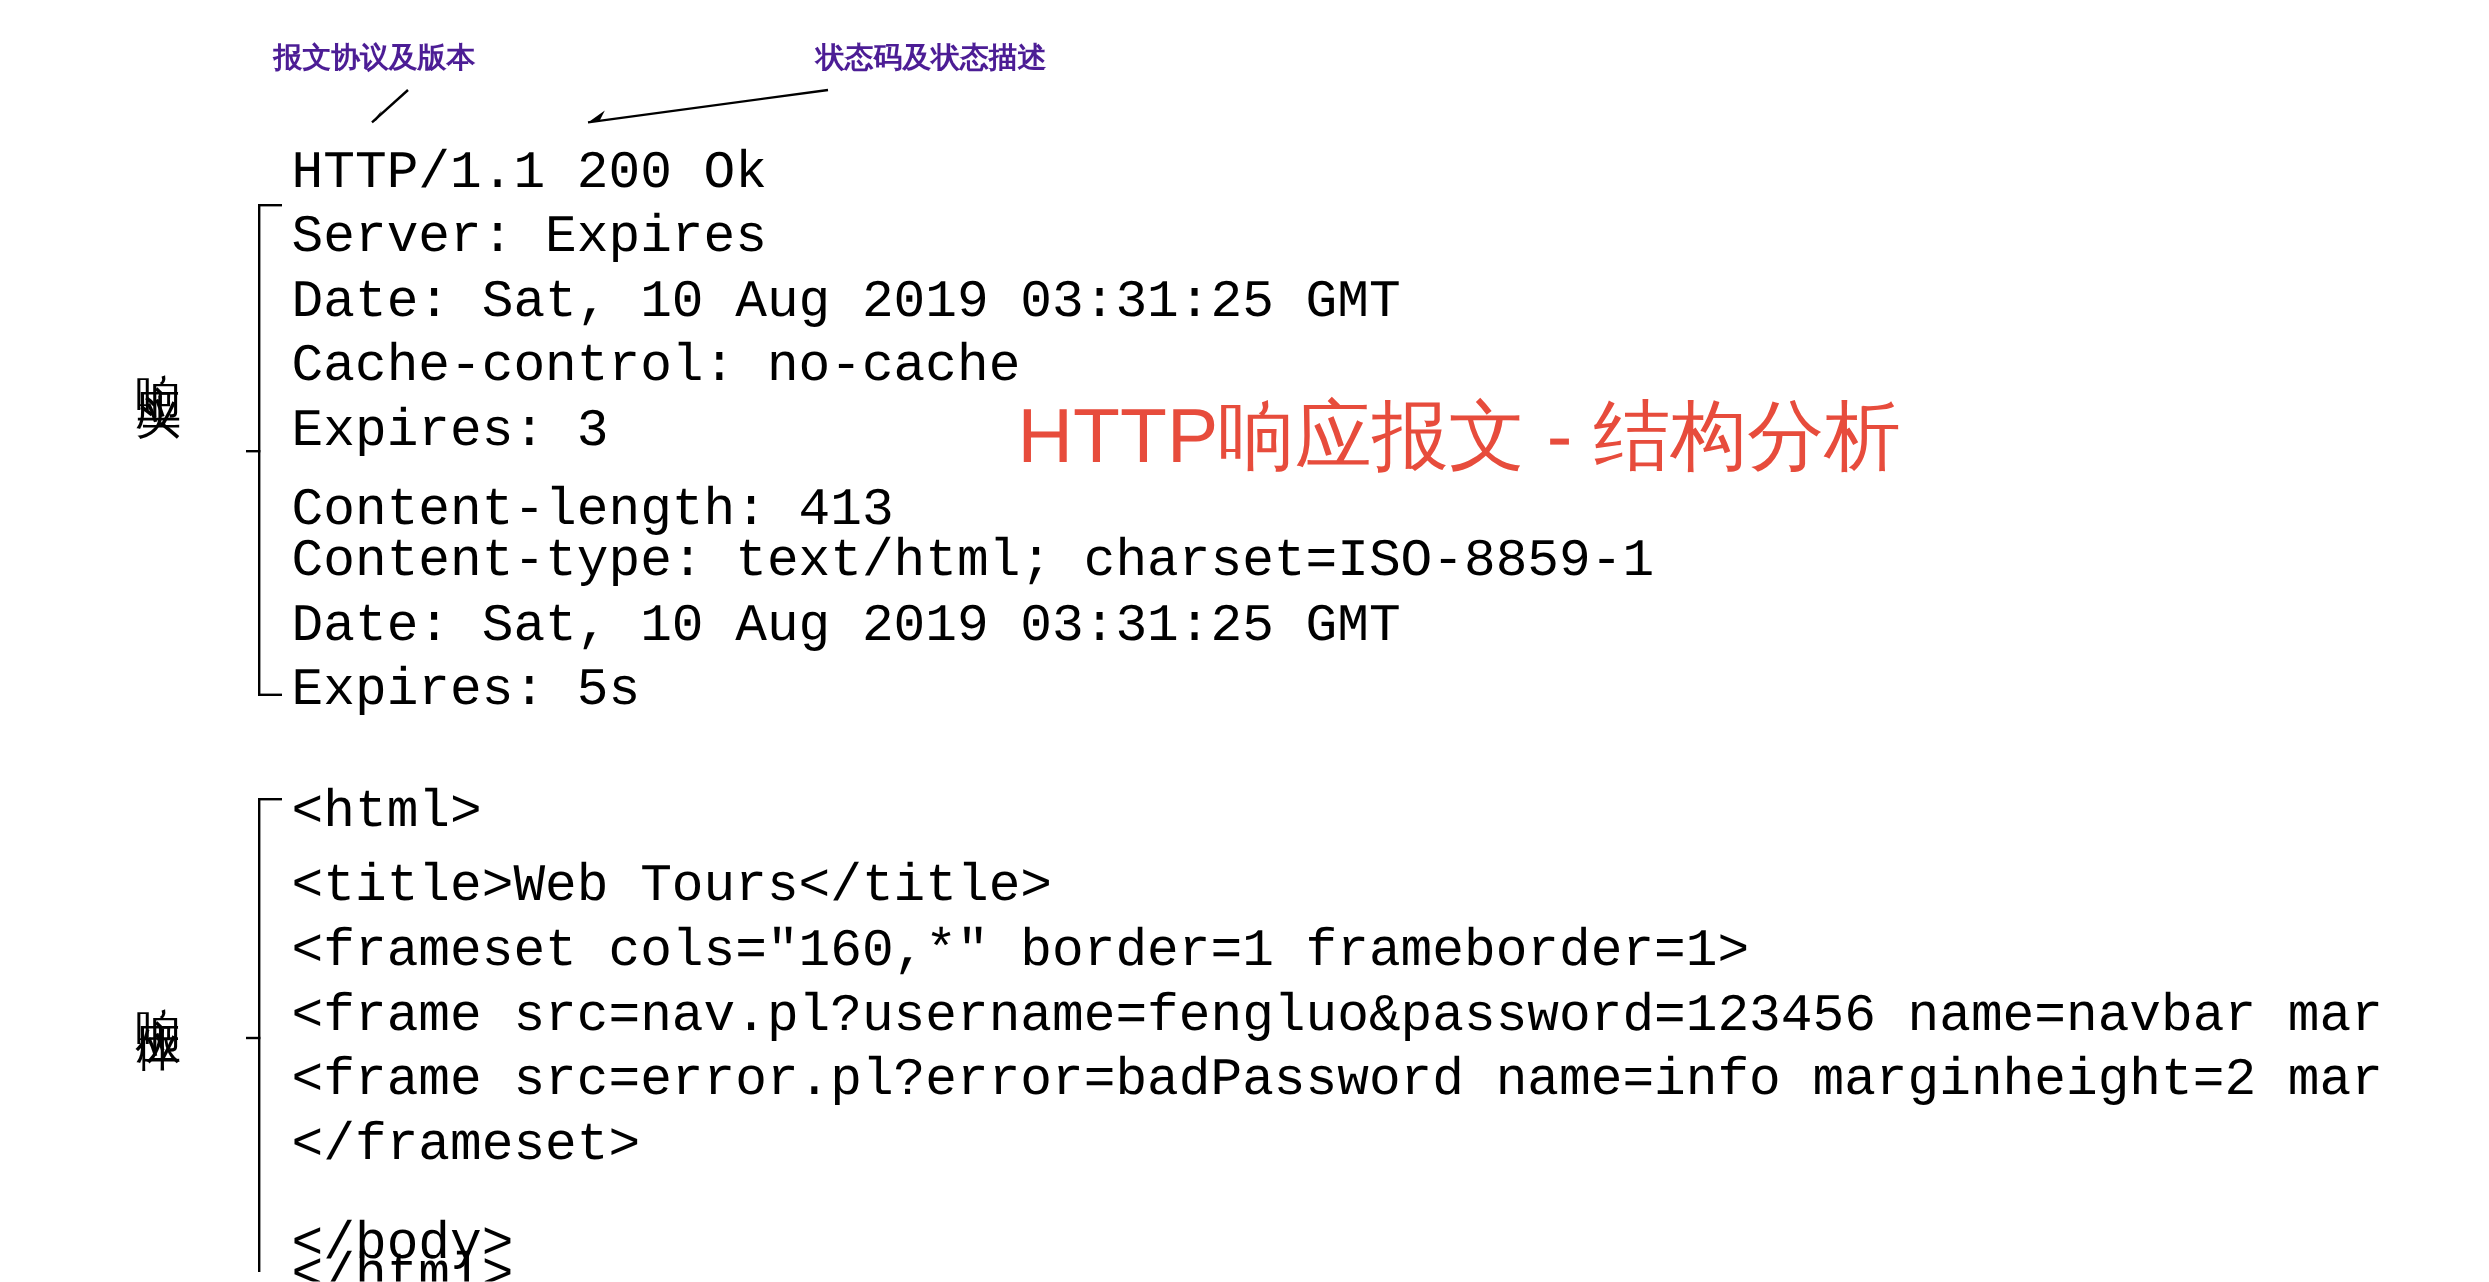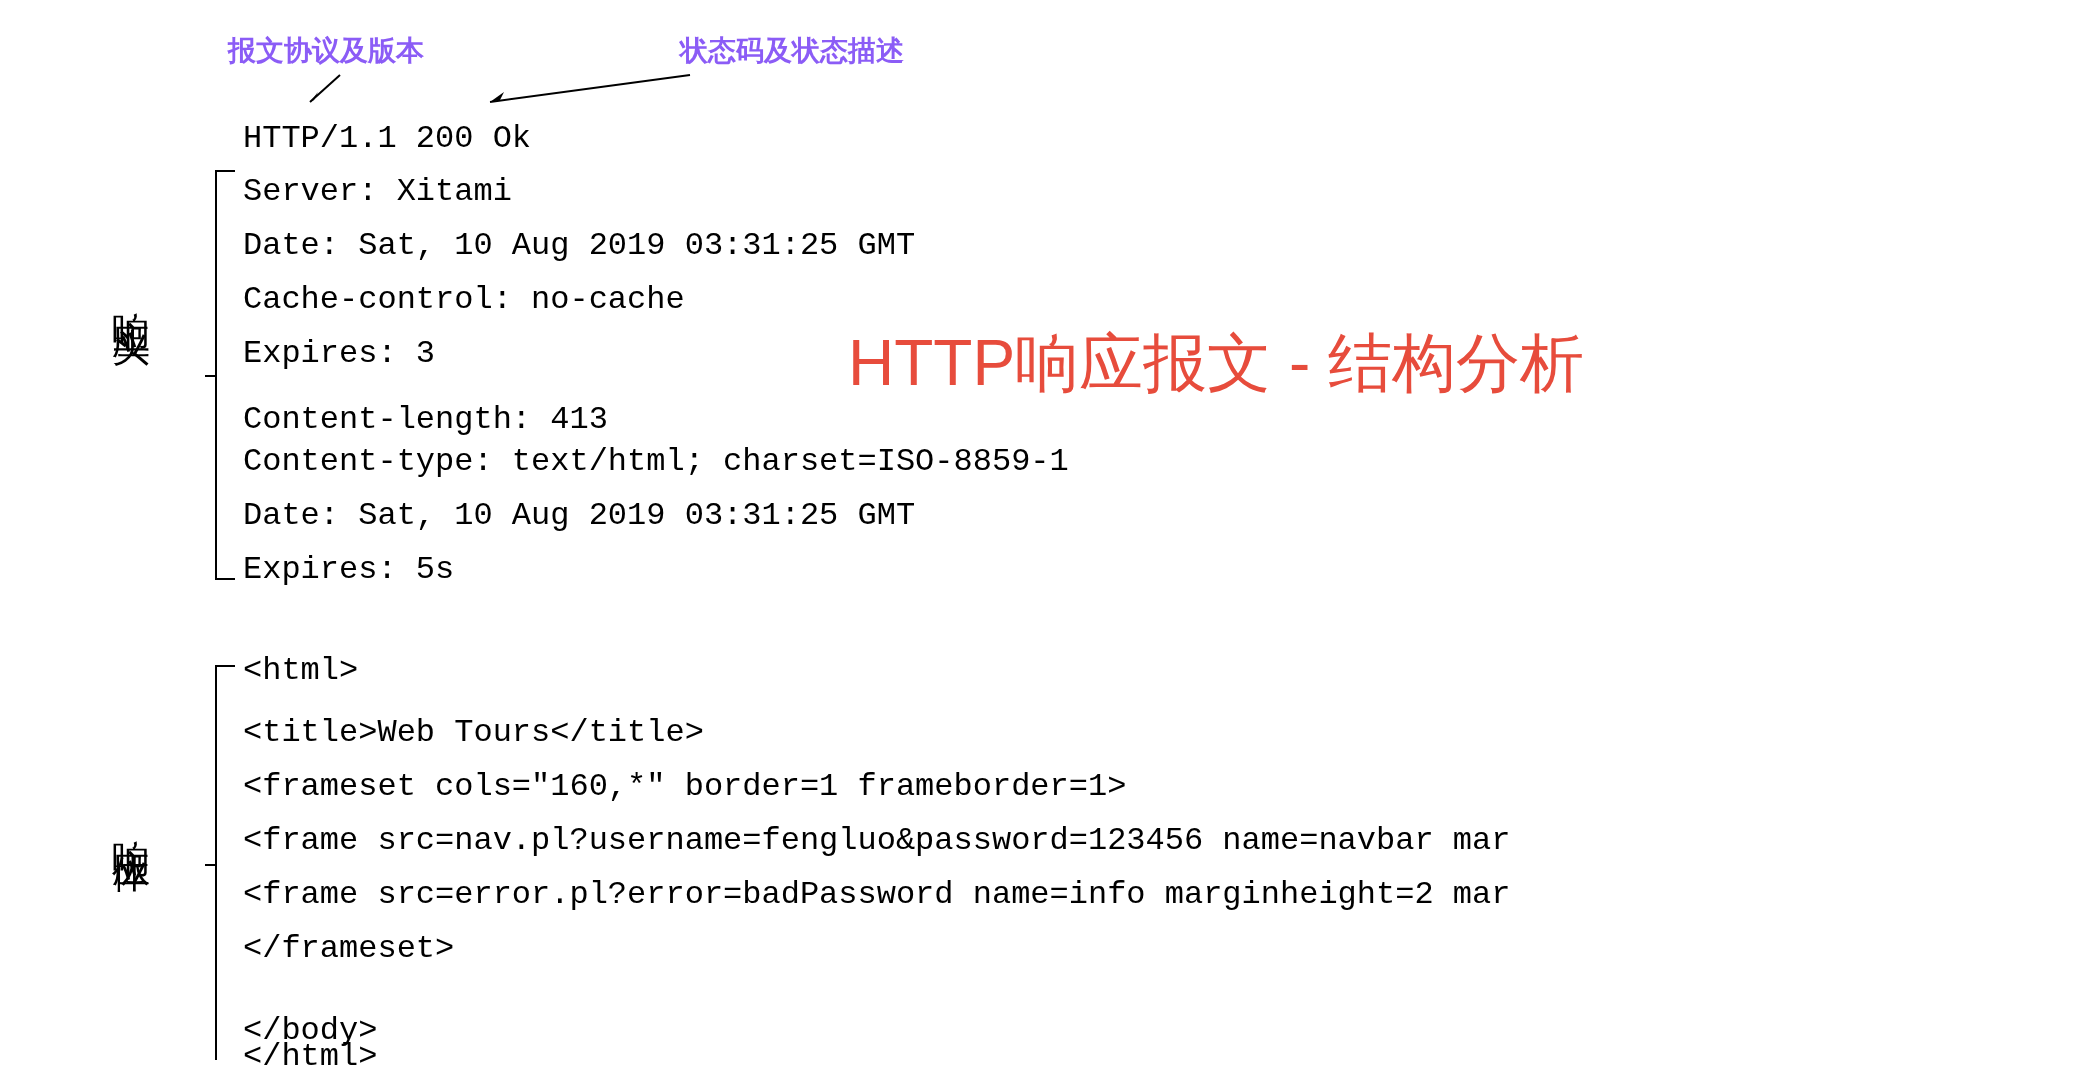--- a/index.html
+++ b/index.html
@@ -11,37 +11,37 @@
       width: 2074px;
       height: 1068px;
       background: #ffffff;
       position: relative;
       font-family: "Consolas", "Monaco", "Courier New", monospace;
       overflow: hidden;
     }
     .label-top {
       position: absolute;
       font-family: "Microsoft YaHei", "SimSun", sans-serif;
-      font-size: 28px;
+      font-size: 24px;
       font-weight: bold;
-      color: #8b5cf6;
+      color: #4c1d95;
     }
     .label-left {
       position: absolute;
       font-family: "Microsoft YaHei", "SimSun", sans-serif;
       font-size: 38px;
       color: #000000;
       writing-mode: vertical-rl;
       text-orientation: upright;
       letter-spacing: 8px;
     }
     .mono-line {
       position: absolute;
       font-family: "Consolas", "Monaco", "Courier New", monospace;
-      font-size: 32px;
+      font-size: 44px;
       color: #000000;
       white-space: nowrap;
     }
     .title-overlay {
       position: absolute;
       font-family: "Microsoft YaHei", "SimSun", sans-serif;
       font-size: 64px;
       color: #E74C3C;
     }
     .arrow {
@@ -77,21 +77,21 @@
   <line x1="210" y1="5" x2="10" y2="32" stroke="#000" stroke-width="2"></line>
   <polygon points="10,32 24,22 20,30" fill="#000"></polygon>
 </svg>
 
 <div class="mono-line" style="left:243px; top:120px;">HTTP/1.1 200 Ok</div>
 
 <div class="label-left" style="left:105px; top:282px;">响应头</div>
 
 <div class="bracket" style="left:215px; top:170px; width:20px; height:410px;"></div>
 
-<div class="mono-line" style="left:243px; top:173px;">Server: Xitami</div>
+<div class="mono-line" style="left:243px; top:173px;">Server: Expires</div>
 <div class="mono-line" style="left:243px; top:227px;">Date: Sat, 10 Aug 2019 03:31:25 GMT</div>
 <div class="mono-line" style="left:243px; top:281px;">Cache-control: no-cache</div>
 <div class="mono-line" style="left:243px; top:335px;">Expires: 3</div>
 <div class="mono-line" style="left:243px; top:389px;margin-top:12px;">Content-length: 413</div>
 <div class="mono-line" style="left:243px; top:443px;">Content-type: text/html; charset=ISO-8859-1</div>
 <div class="mono-line" style="left:243px; top:497px;">Date: Sat, 10 Aug 2019 03:31:25 GMT</div>
 <div class="mono-line" style="left:243px; top:551px;">Expires: 5s</div>
 
 <div class="title-overlay" style="left:848px; top:320px;">HTTP响应报文 - 结构分析</div>
 

